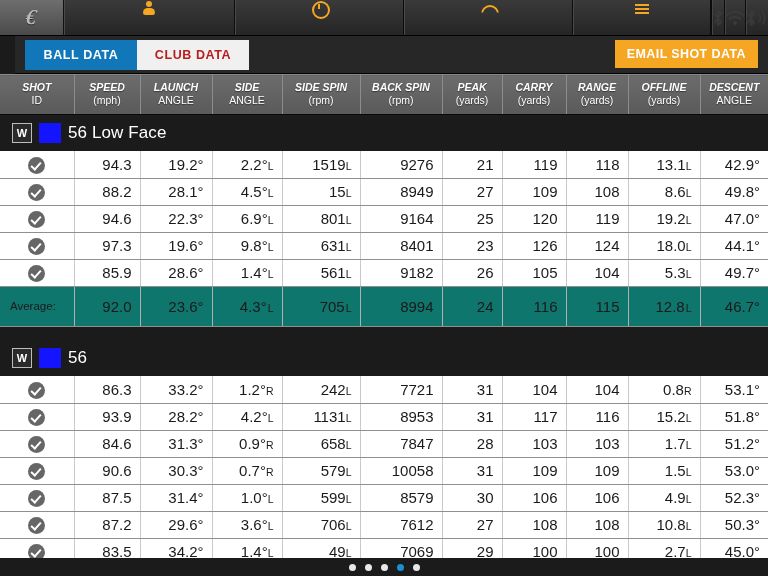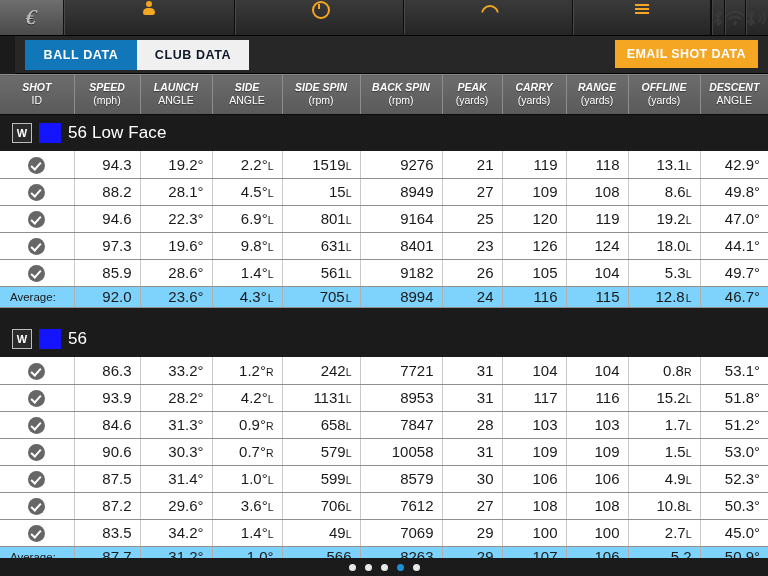--- a/index.html
+++ b/index.html
@@ -63,21 +63,21 @@
     border-left:1px solid #0c0c0c; box-shadow:inset 1px 0 0 #454545;
     background:linear-gradient(#3a3a3a,#252525); }
   svg.sicon { display:block; }
 
   
   .tabbar { height:38px; flex:0 0 38px; position:relative; background:#272727;
             display:flex; align-items:center; padding-left:10px; border-bottom:1px solid #000;margin-left:15px; }
   .tab { height:30px; width:112px; display:flex; align-items:center; justify-content:center;
          font-size:12.5px; font-weight:bold; letter-spacing:.6px; }
   .tab-active { background:#1277b8; color:#ffffff; }
-  .tab-inactive { background:#f0f0f0; color:#0f172a; }
+  .tab-inactive { background:#f0f0f0; color:#b91c1c; }
   .email-btn { position:absolute; right:10px; top:4px; height:28px; padding:4px 12px;
     background:#f5a623; color:#ffffff; font-size:12.5px; font-weight:bold; letter-spacing:.4px;
     display:flex; align-items:center; justify-content:center; }
 
   
   .tablewrap { flex:1; background:#1b1b1b; overflow:hidden; position:relative; }
   table.grid { width:768px; border-collapse:collapse; table-layout:fixed; }
   table.grid col.c0  { width:74px; }
   table.grid col.c1  { width:66px; }
   table.grid col.c2  { width:72px; }
@@ -111,22 +111,22 @@
 
   tr.datarow td {
     background:#ffffff; color:#1a1a1a;
     font-size:15px; text-align:right; padding:0 8px 0 2px;
     height:27px; border-bottom:1px solid #8f8f8f; border-right:1px solid #c9c9c9;
     white-space:nowrap;
   }
   tr.datarow td:last-child { border-right:none; }
   tr.datarow td.idcell { text-align:center; padding:0; }
   tr.avgrow td {
-    background:#7dd3fc; color:#1a1a1a; font-size:15px; text-align:right;
-    padding:0 8px 0 2px; height:21px;
+    background:#0f766e; color:#1a1a1a; font-size:15px; text-align:right;
+    padding:0 8px 0 2px; height:40px;
     border-bottom:1px solid #8f8f8f; border-right:1px solid #b0b0b0;
     border-top:1px solid #8f8f8f;
   }
   tr.avgrow td:last-child { border-right:none; }
   tr.avgrow td.idcell { text-align:left; padding-left:10px; font-size:11.5px; }
   .suffix { font-size:10.5px; vertical-align:baseline; letter-spacing:0; }
   .avgrow .suffix { margin-left:1px; }
 
   .check {
     display:inline-block; width:17px; height:17px; border-radius:50%;

